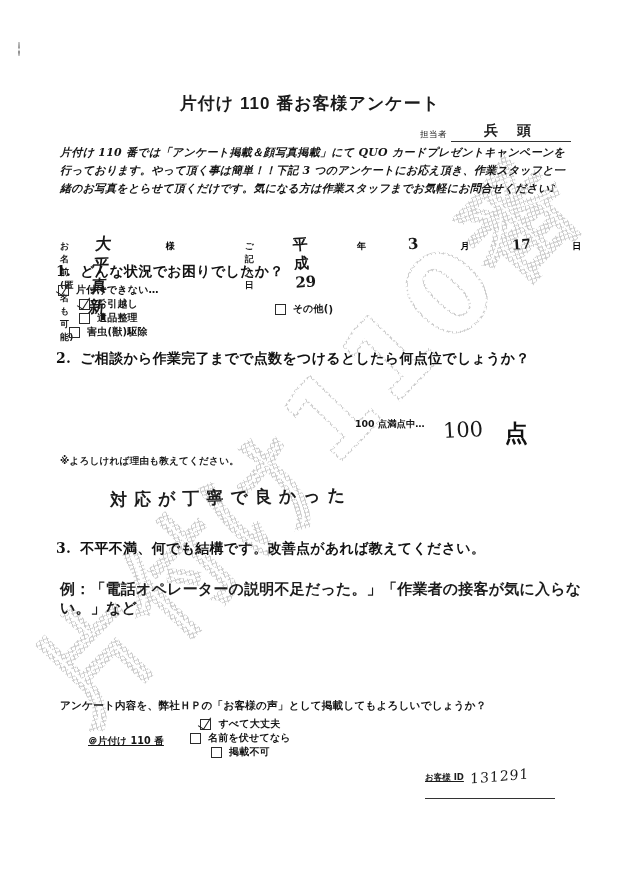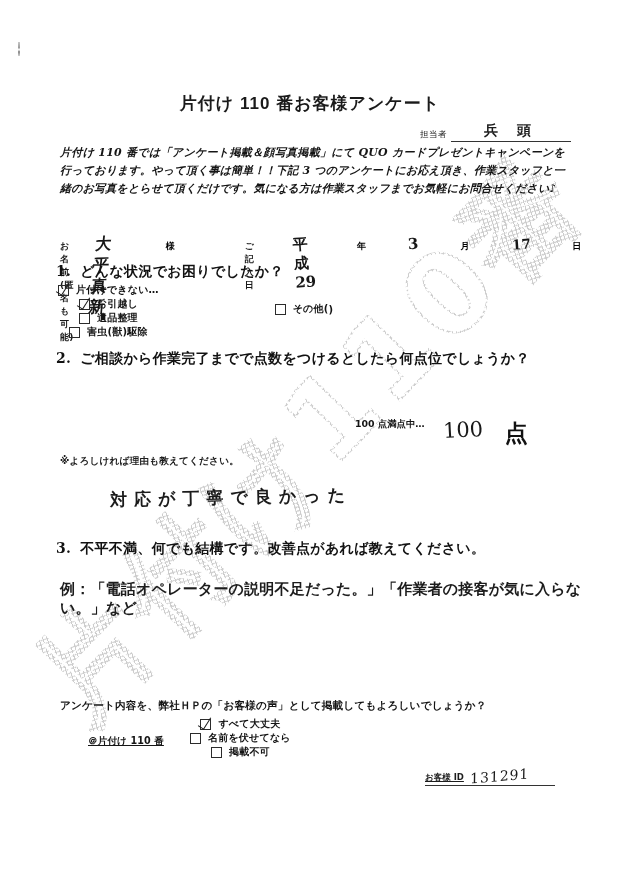--- a/index.html
+++ b/index.html
@@ -265,21 +265,21 @@
     margin-left: 28px;
     text-decoration: underline;
     white-space: nowrap;
   }
   .idrow {
     left: 425px;
     top: 768px;
     display: flex;
     align-items: flex-end;
     border-bottom: 1.1px solid #333;
-    padding-bottom: 1px;
+    padding-bottom: 14px;
     width: 130px;
   }
   .id-label { font-size: 8.5px; font-weight: bold; color: #1c1c1c; text-decoration: underline; }
   .id-value {
     font-size: 14px;
     margin-left: 6px;
     color: #1a1a1a;
     transform: rotate(-5deg) skewX(-6deg);
     display: inline-block;
     letter-spacing: 1px;

